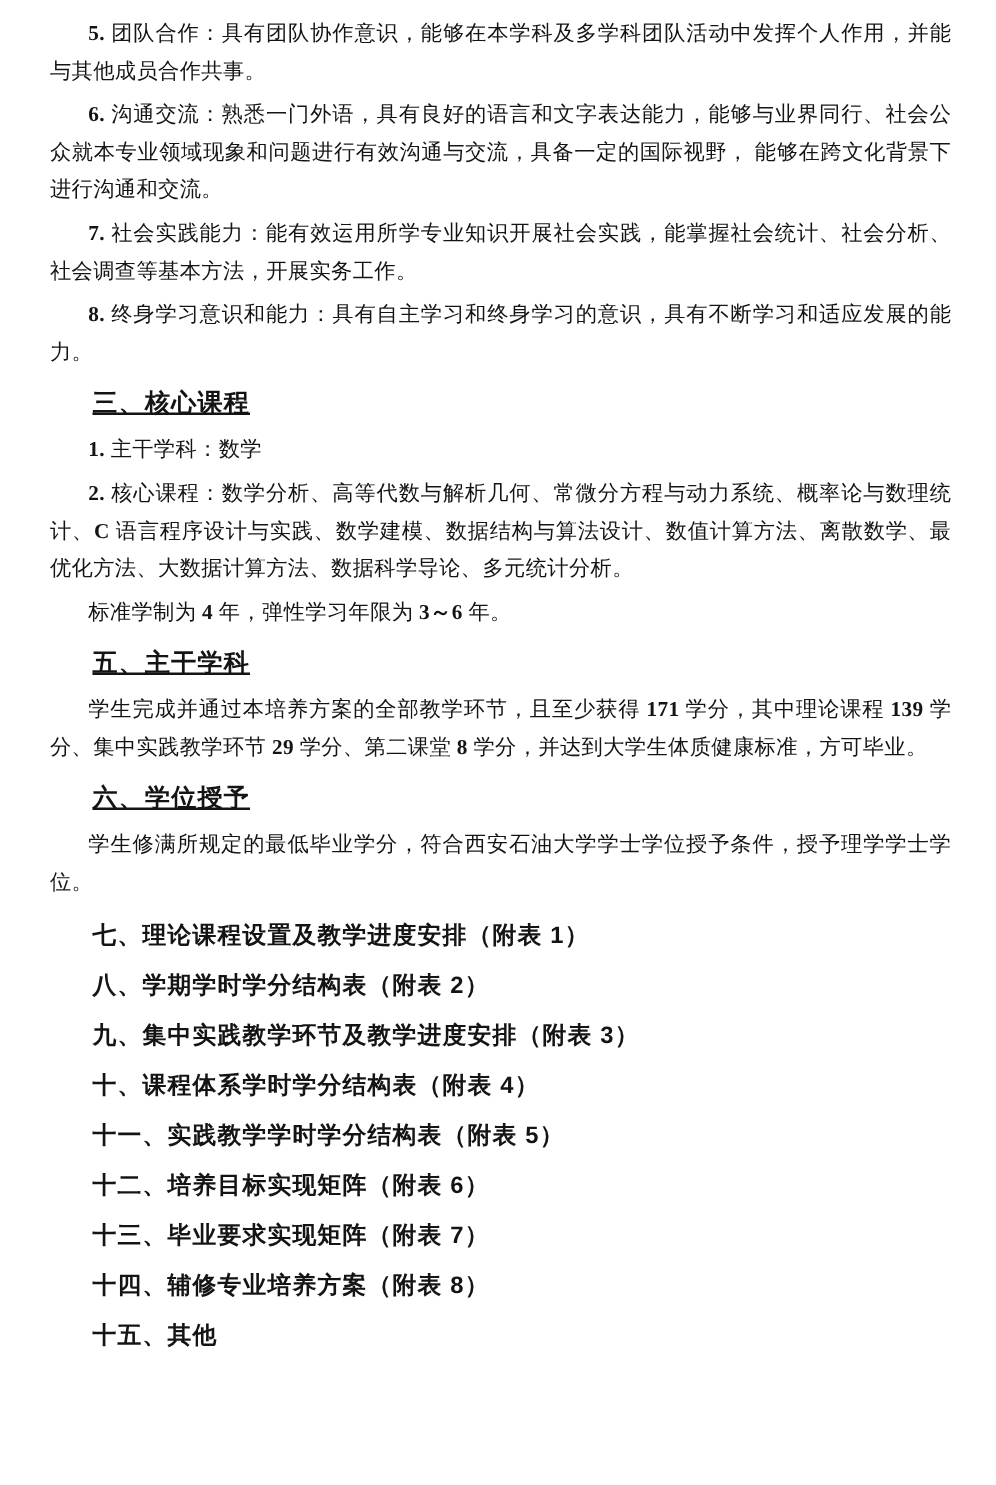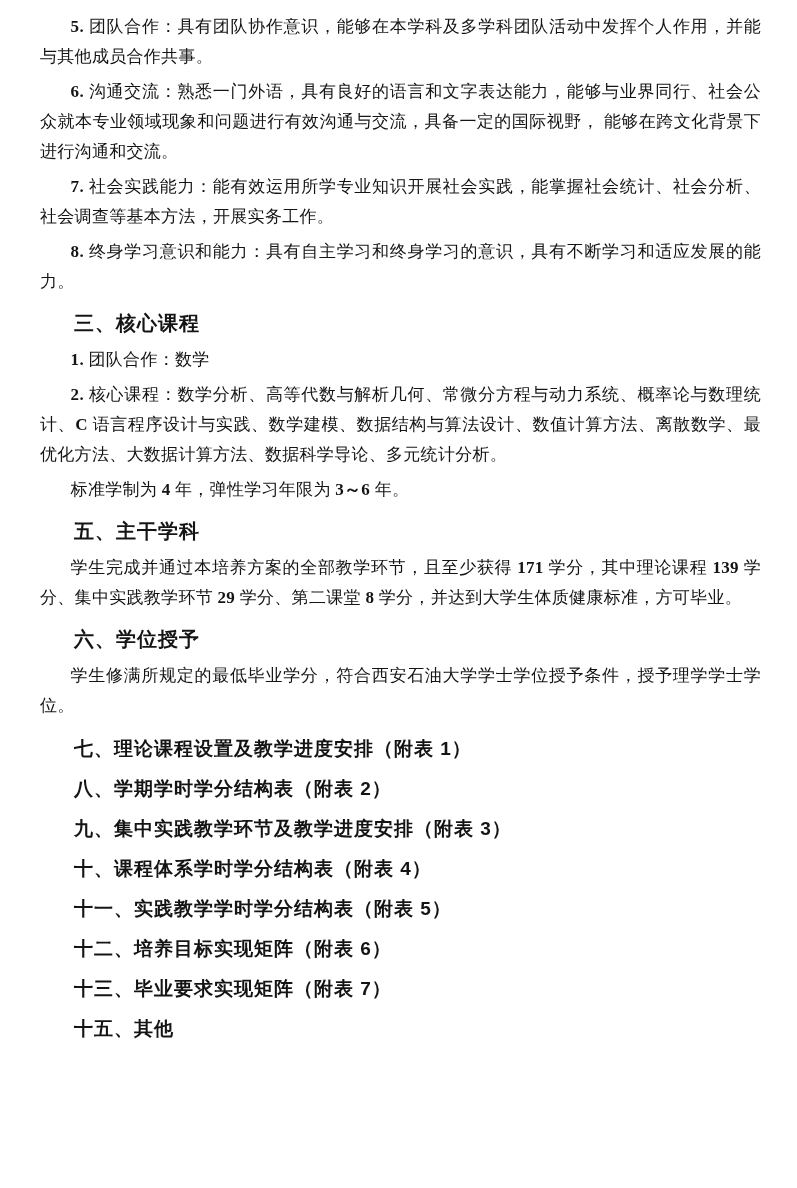--- a/index.html
+++ b/index.html
@@ -29,20 +29,21 @@
   p.body-para:last-of-type { margin-bottom: 9px; }
   .b { font-weight: bold; }
   h2.section-heading {
     font-family: "Liberation Sans", "DejaVu Sans", sans-serif;
     font-weight: 700;
     font-size: 20px;
     line-height: 24px;
     margin: 14px 0 10px 0;
     padding-left: 34px;
     letter-spacing: 1px;
+    text-decoration: underline;
   }
   h2.appendix-heading {
     font-family: Liberation Sans, sans-serif;
     font-weight: 700;
     font-size: 19px;
     line-height: 24px;
     margin: 16px 0 0 0;
     padding-left: 34px;
     letter-spacing: 1px;
   }
@@ -55,21 +56,21 @@
   <p class="body-para"><span class="b">5. </span><span>团队合作：具有团队协作意识，能够在本学科及多学科团队活动中发挥个人作用，并能与其他成员合作共事。</span></p>
 
   <p class="body-para"><span class="b">6. </span><span>沟通交流：熟悉一门外语，具有良好的语言和文字表达能力，能够与业界同行、社会公众就本专业领域现象和问题进行有效沟通与交流，具备一定的国际视野， 能够在跨文化背景下进行沟通和交流。</span></p>
 
   <p class="body-para"><span class="b">7. </span><span>社会实践能力：能有效运用所学专业知识开展社会实践，能掌握社会统计、社会分析、社会调查等基本方法，开展实务工作。</span></p>
 
   <p class="body-para"><span class="b">8. </span><span>终身学习意识和能力：具有自主学习和终身学习的意识，具有不断学习和适应发展的能力。</span></p>
 
   <h2 class="section-heading">三、核心课程</h2>
 
-  <p class="body-para"><span class="b">1. </span><span>团队合作：数学</span></p>
+  <p class="body-para"><span class="b">1. </span><span>主干学科：数学</span></p>
 
   <p class="body-para"><span class="b">2. </span><span>核心课程：数学分析、高等代数与解析几何、常微分方程与动力系统、概率论与数理统计、</span><span class="b">C </span><span>语言程序设计与实践、数学建模、数据结构与算法设计、数值计算方法、离散数学、最优化方法、大数据计算方法、数据科学导论、多元统计分析。</span></p>
 
 
   <p class="body-para"><span>标准学制为 </span><span class="b">4 </span><span>年，弹性学习年限为 </span><span class="b">3～6 </span><span>年。</span></p>
 
   <h2 class="section-heading">五、主干学科</h2>
 
   <p class="body-para"><span>学生完成并通过本培养方案的全部教学环节，且至少获得 </span><span class="b">171 </span><span>学分，其中理论课程 </span><span class="b">139 </span><span>学分、集中实践教学环节 </span><span class="b">29 </span><span>学分、第二课堂 </span><span class="b">8 </span><span>学分，并达到大学生体质健康标准，方可毕业。</span></p>
 
@@ -84,16 +85,17 @@
   <h2 class="appendix-heading">九、集中实践教学环节及教学进度安排（附表 3）</h2>
 
   <h2 class="appendix-heading">十、课程体系学时学分结构表（附表 4）</h2>
 
   <h2 class="appendix-heading">十一、实践教学学时学分结构表（附表 5）</h2>
 
   <h2 class="appendix-heading">十二、培养目标实现矩阵（附表 6）</h2>
 
   <h2 class="appendix-heading">十三、毕业要求实现矩阵（附表 7）</h2>
 
+  <h2 class="appendix-heading">十四、辅修专业培养方案（附表 8）</h2>
 
   <h2 class="appendix-heading">十五、其他</h2>
 
 </div>
 
 </body></html>

